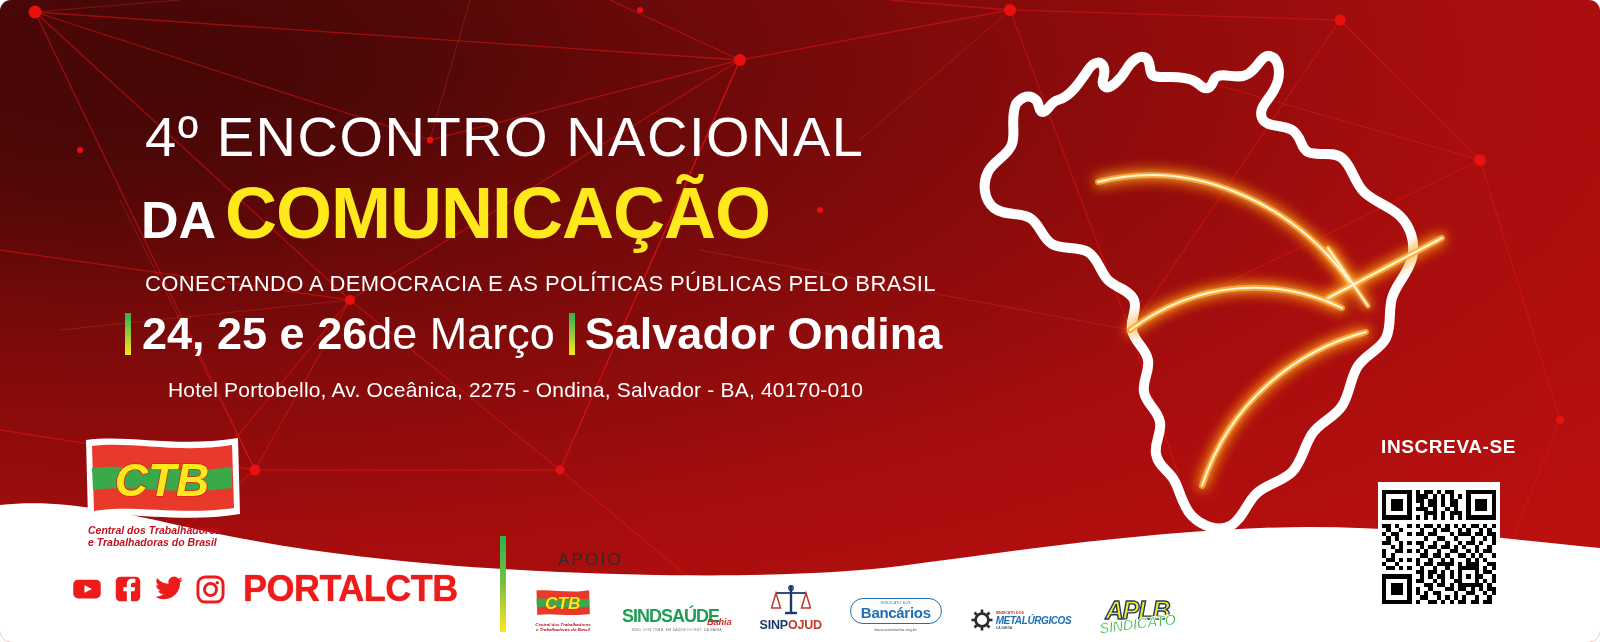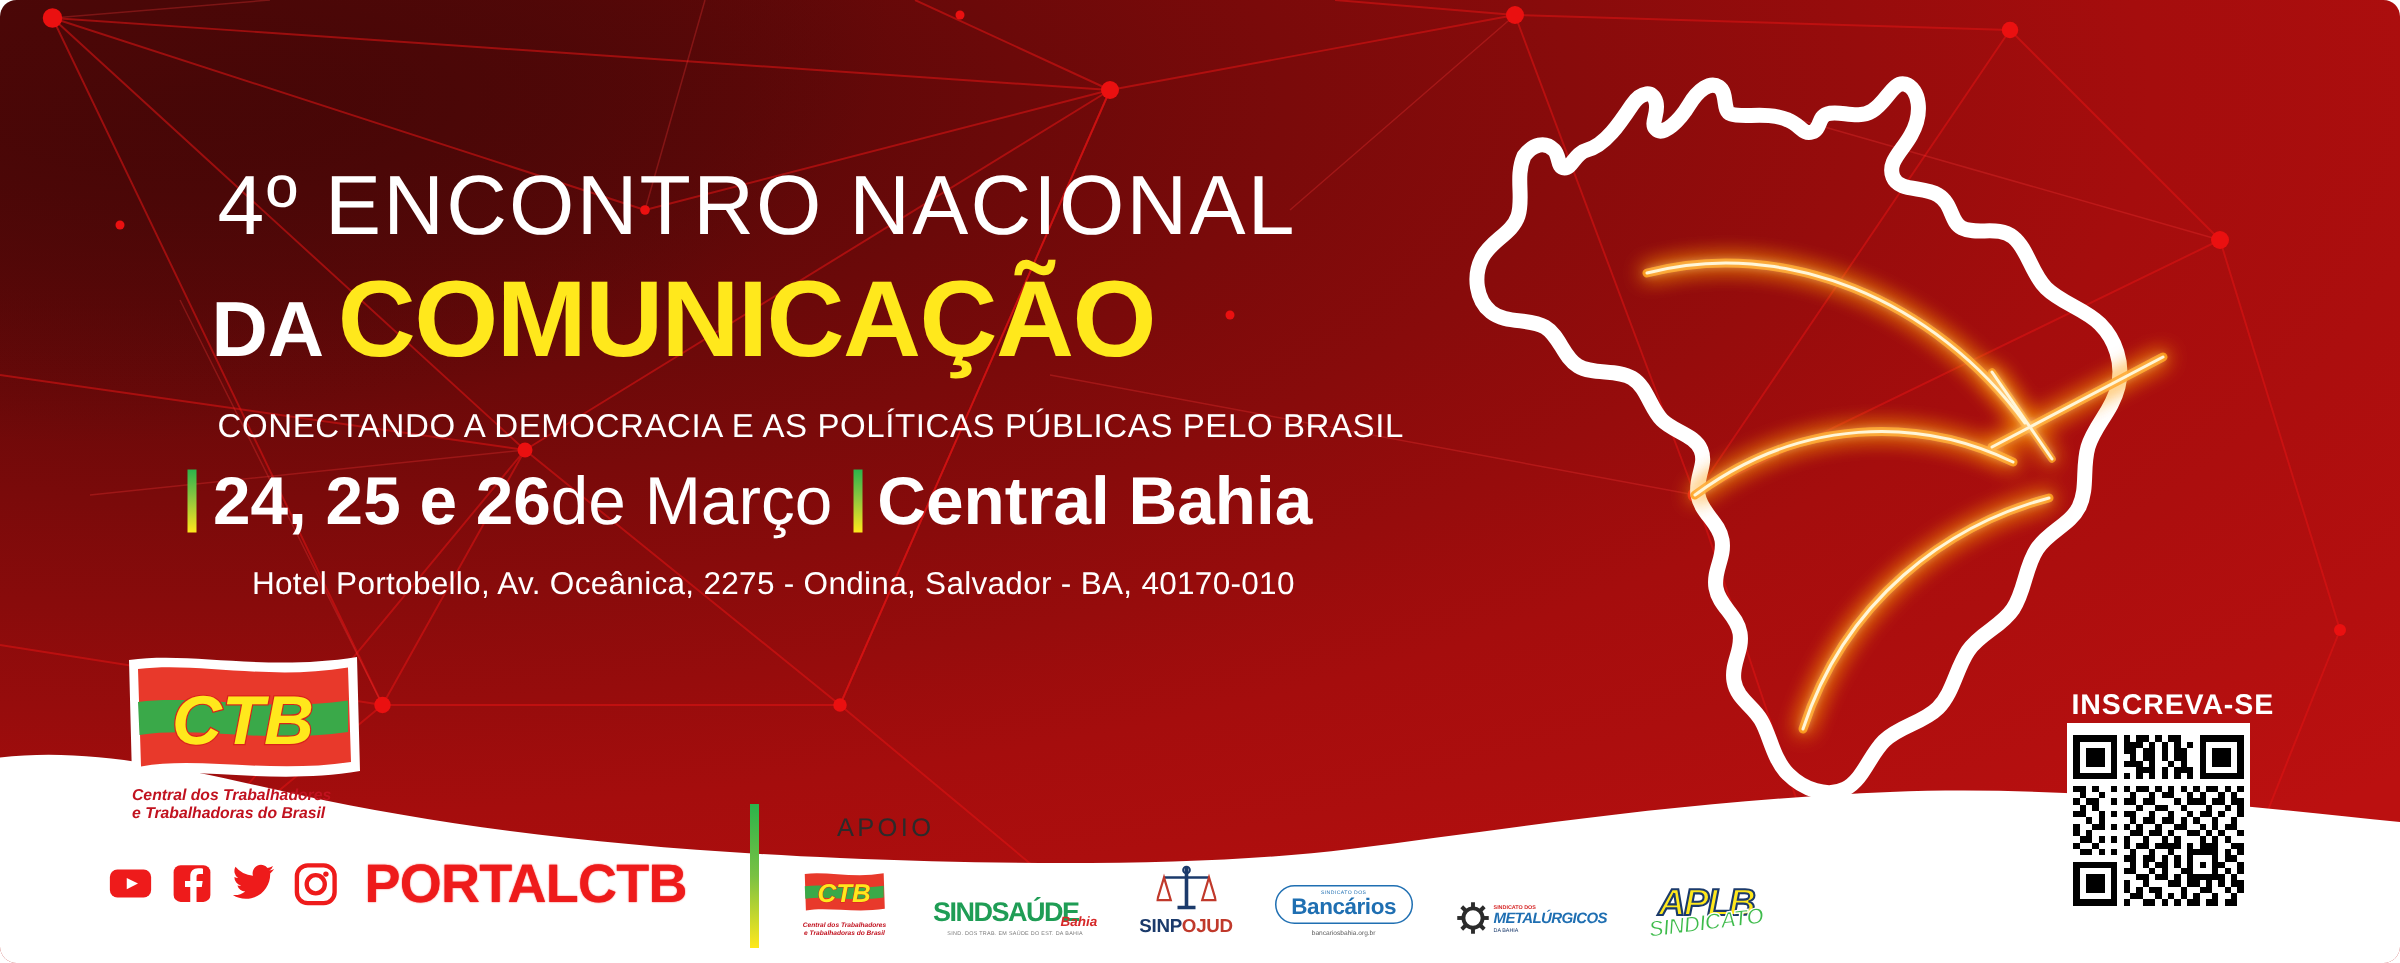--- a/index.html
+++ b/index.html
@@ -40,21 +40,21 @@
   #ctb-main .tag{position:absolute;left:8px;top:90px;width:160px;font-size:10.5px;line-height:12px;
       font-weight:700;font-style:italic;color:#c1121f;}
 
   
   #social{position:absolute;left:72px;top:568px;height:42px;display:flex;align-items:center;z-index:9;}
   #social .ic{width:30px;height:30px;margin-right:11px;display:inline-flex;align-items:center;justify-content:center;}
   #social .brand{font-size:36px;font-weight:800;color:#ee1b1b;letter-spacing:-.5px;margin-left:7px;
      text-shadow:0 0 1px #ee1b1b;}
 
   
-  #apoio{position:absolute;left:500px;top:530px;z-index:9;display:flex;align-items:center;}
+  #apoio{position:absolute;left:500px;top:530px;z-index:9;display:flex;align-items:flex-end;}
   #apoio .divider{width:6px;height:96px;margin-top:6px;margin-right:26px;
      background:linear-gradient(180deg,#2bb34b 0%,#7ac143 50%,#ffe81c 100%);}
   #apoio .col{display:flex;flex-direction:column;}
   #apoio .ttl{font-size:17px;color:#2b2b2b;letter-spacing:2.2px;margin:4px 0 12px 26px;}
   #apoio .logos{display:flex;align-items:flex-end;gap:28px;}
   .plogo{display:flex;flex-direction:column;align-items:center;justify-content:flex-end;}
 
   
   .pctb .tagp{font-size:4.4px;line-height:5px;font-weight:700;font-style:italic;color:#c1121f;margin-top:2px;text-align:center;}
   
@@ -74,21 +74,21 @@
   .pmet .word{font-size:10px;font-weight:800;color:#1f6fb2;font-style:italic;letter-spacing:-.4px;}
   .pmet .sup{font-size:3.6px;color:#d62828;font-weight:700;line-height:4px;}
   .pmet .sub{font-size:3.6px;color:#1b3a6b;line-height:4px;}
   
   .paplb .w1{font-size:25px;font-weight:800;font-style:italic;color:#ffe81c;letter-spacing:-1px;
      -webkit-text-stroke:1.4px #1b3a6b;text-stroke:1.4px #1b3a6b;line-height:24px;}
   .paplb .w2{font-size:15px;font-weight:800;font-style:italic;color:#3dbb4a;letter-spacing:-.5px;
      -webkit-text-stroke:.9px #fff;margin-top:-7px;transform:rotate(-7deg);}
 
   
-  #inscreva{position:absolute;left:1381px;top:460px;font-size:19px;font-weight:800;color:#fff;
+  #inscreva{position:absolute;left:1381px;top:436px;font-size:19px;font-weight:800;color:#fff;
      letter-spacing:.6px;z-index:9;}
   #qr{position:absolute;left:1378px;top:482px;width:122px;height:130px;background:#fff;z-index:9;
       padding:0;box-sizing:border-box;}
 </style>
 </head>
 <body>
 
 <div id="banner">
 
   <svg id="net" viewBox="0 0 1600 642" preserveAspectRatio="none">
@@ -188,21 +188,21 @@
   <div class="txt" id="l-line2">
     <span class="da">DA</span>
     <span class="com">COMUNICAÇÃO</span>
   </div>
   <div class="txt" id="l-sub">CONECTANDO A DEMOCRACIA E AS POLÍTICAS PÚBLICAS PELO BRASIL</div>
   <div class="txt" id="l-date">
     <span class="bar"></span>
     <span class="d1">24, 25 e 26</span>
     <span class="d2">de Março</span>
     <span class="bar bar2"></span>
-    <span class="d3">Central Bahia</span>
+    <span class="d3">Salvador Ondina</span>
   </div>
   <div class="txt" id="l-addr">Hotel Portobello, Av. Oceânica, 2275 - Ondina, Salvador - BA, 40170-010</div>
 
   <svg id="wave" viewBox="0 0 1600 642" preserveAspectRatio="none">
     <path fill="#ffffff" d="M0,505 C60,498 120,512 200,530 C300,552 420,566 560,572
          C700,578 820,576 900,566 C1010,552 1120,534 1260,528
          C1380,523 1500,538 1600,548 L1600,642 L0,642 Z"></path>
   </svg>
 
   <div id="ctb-main">

